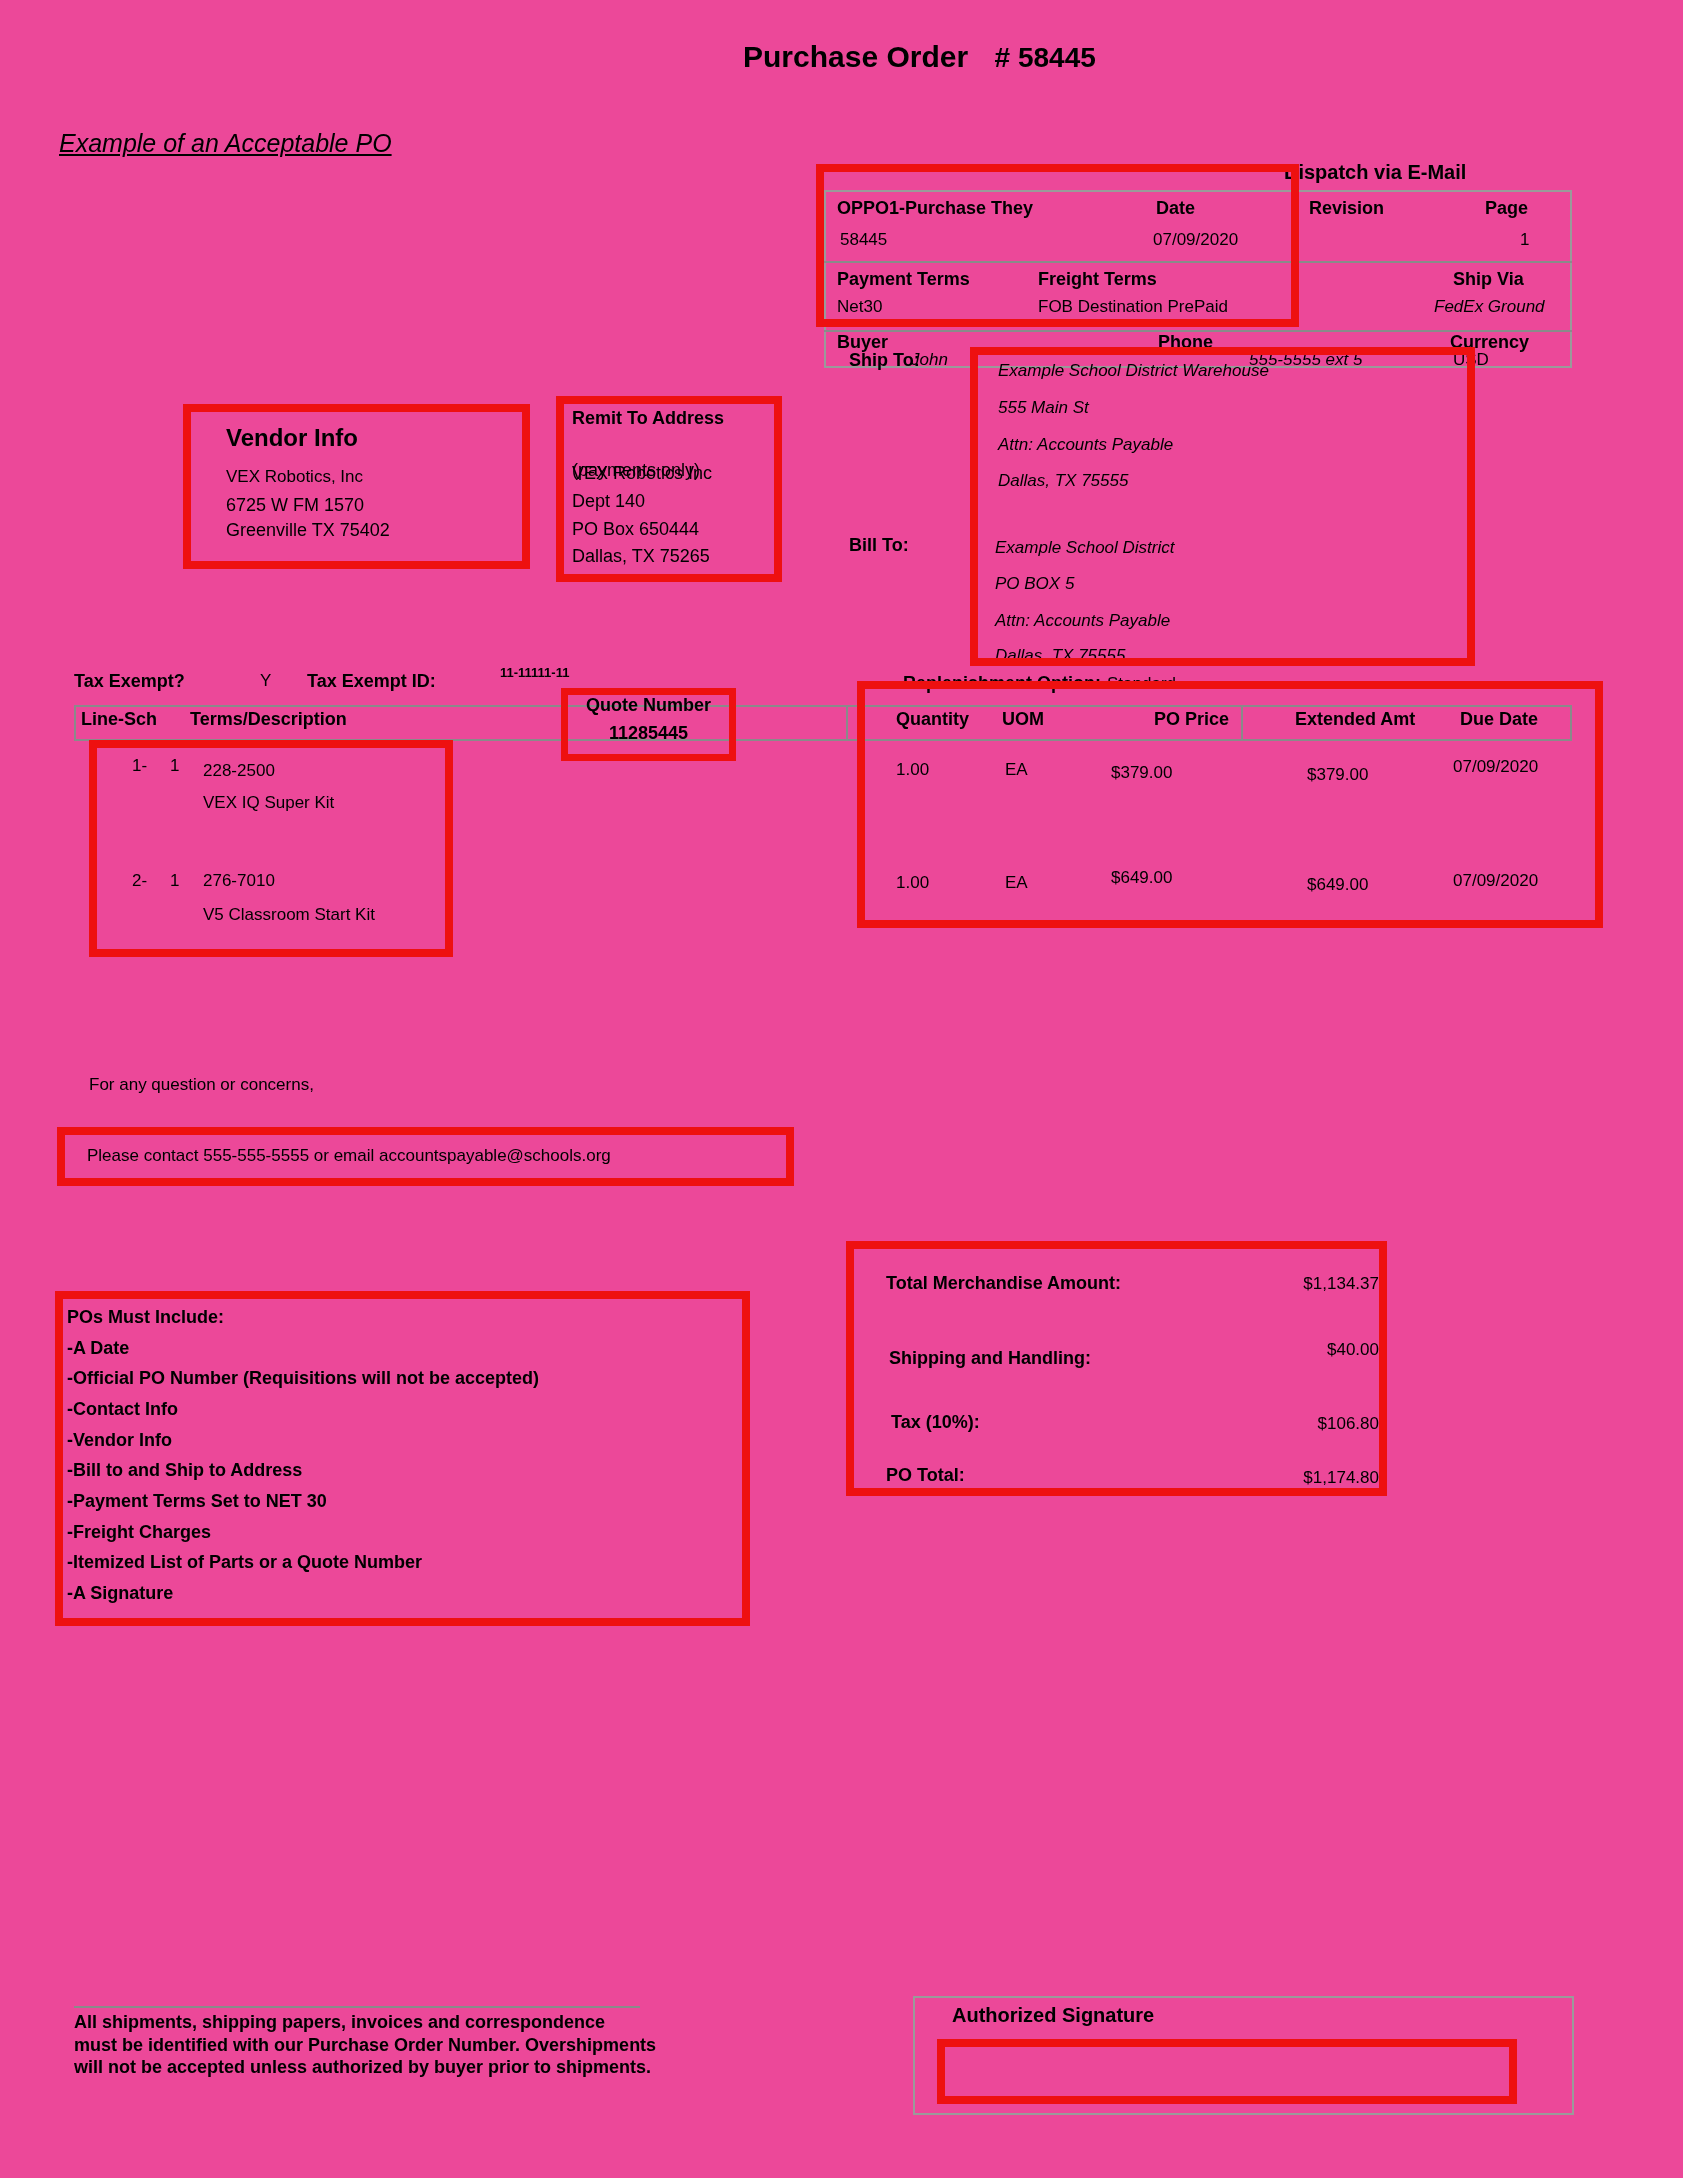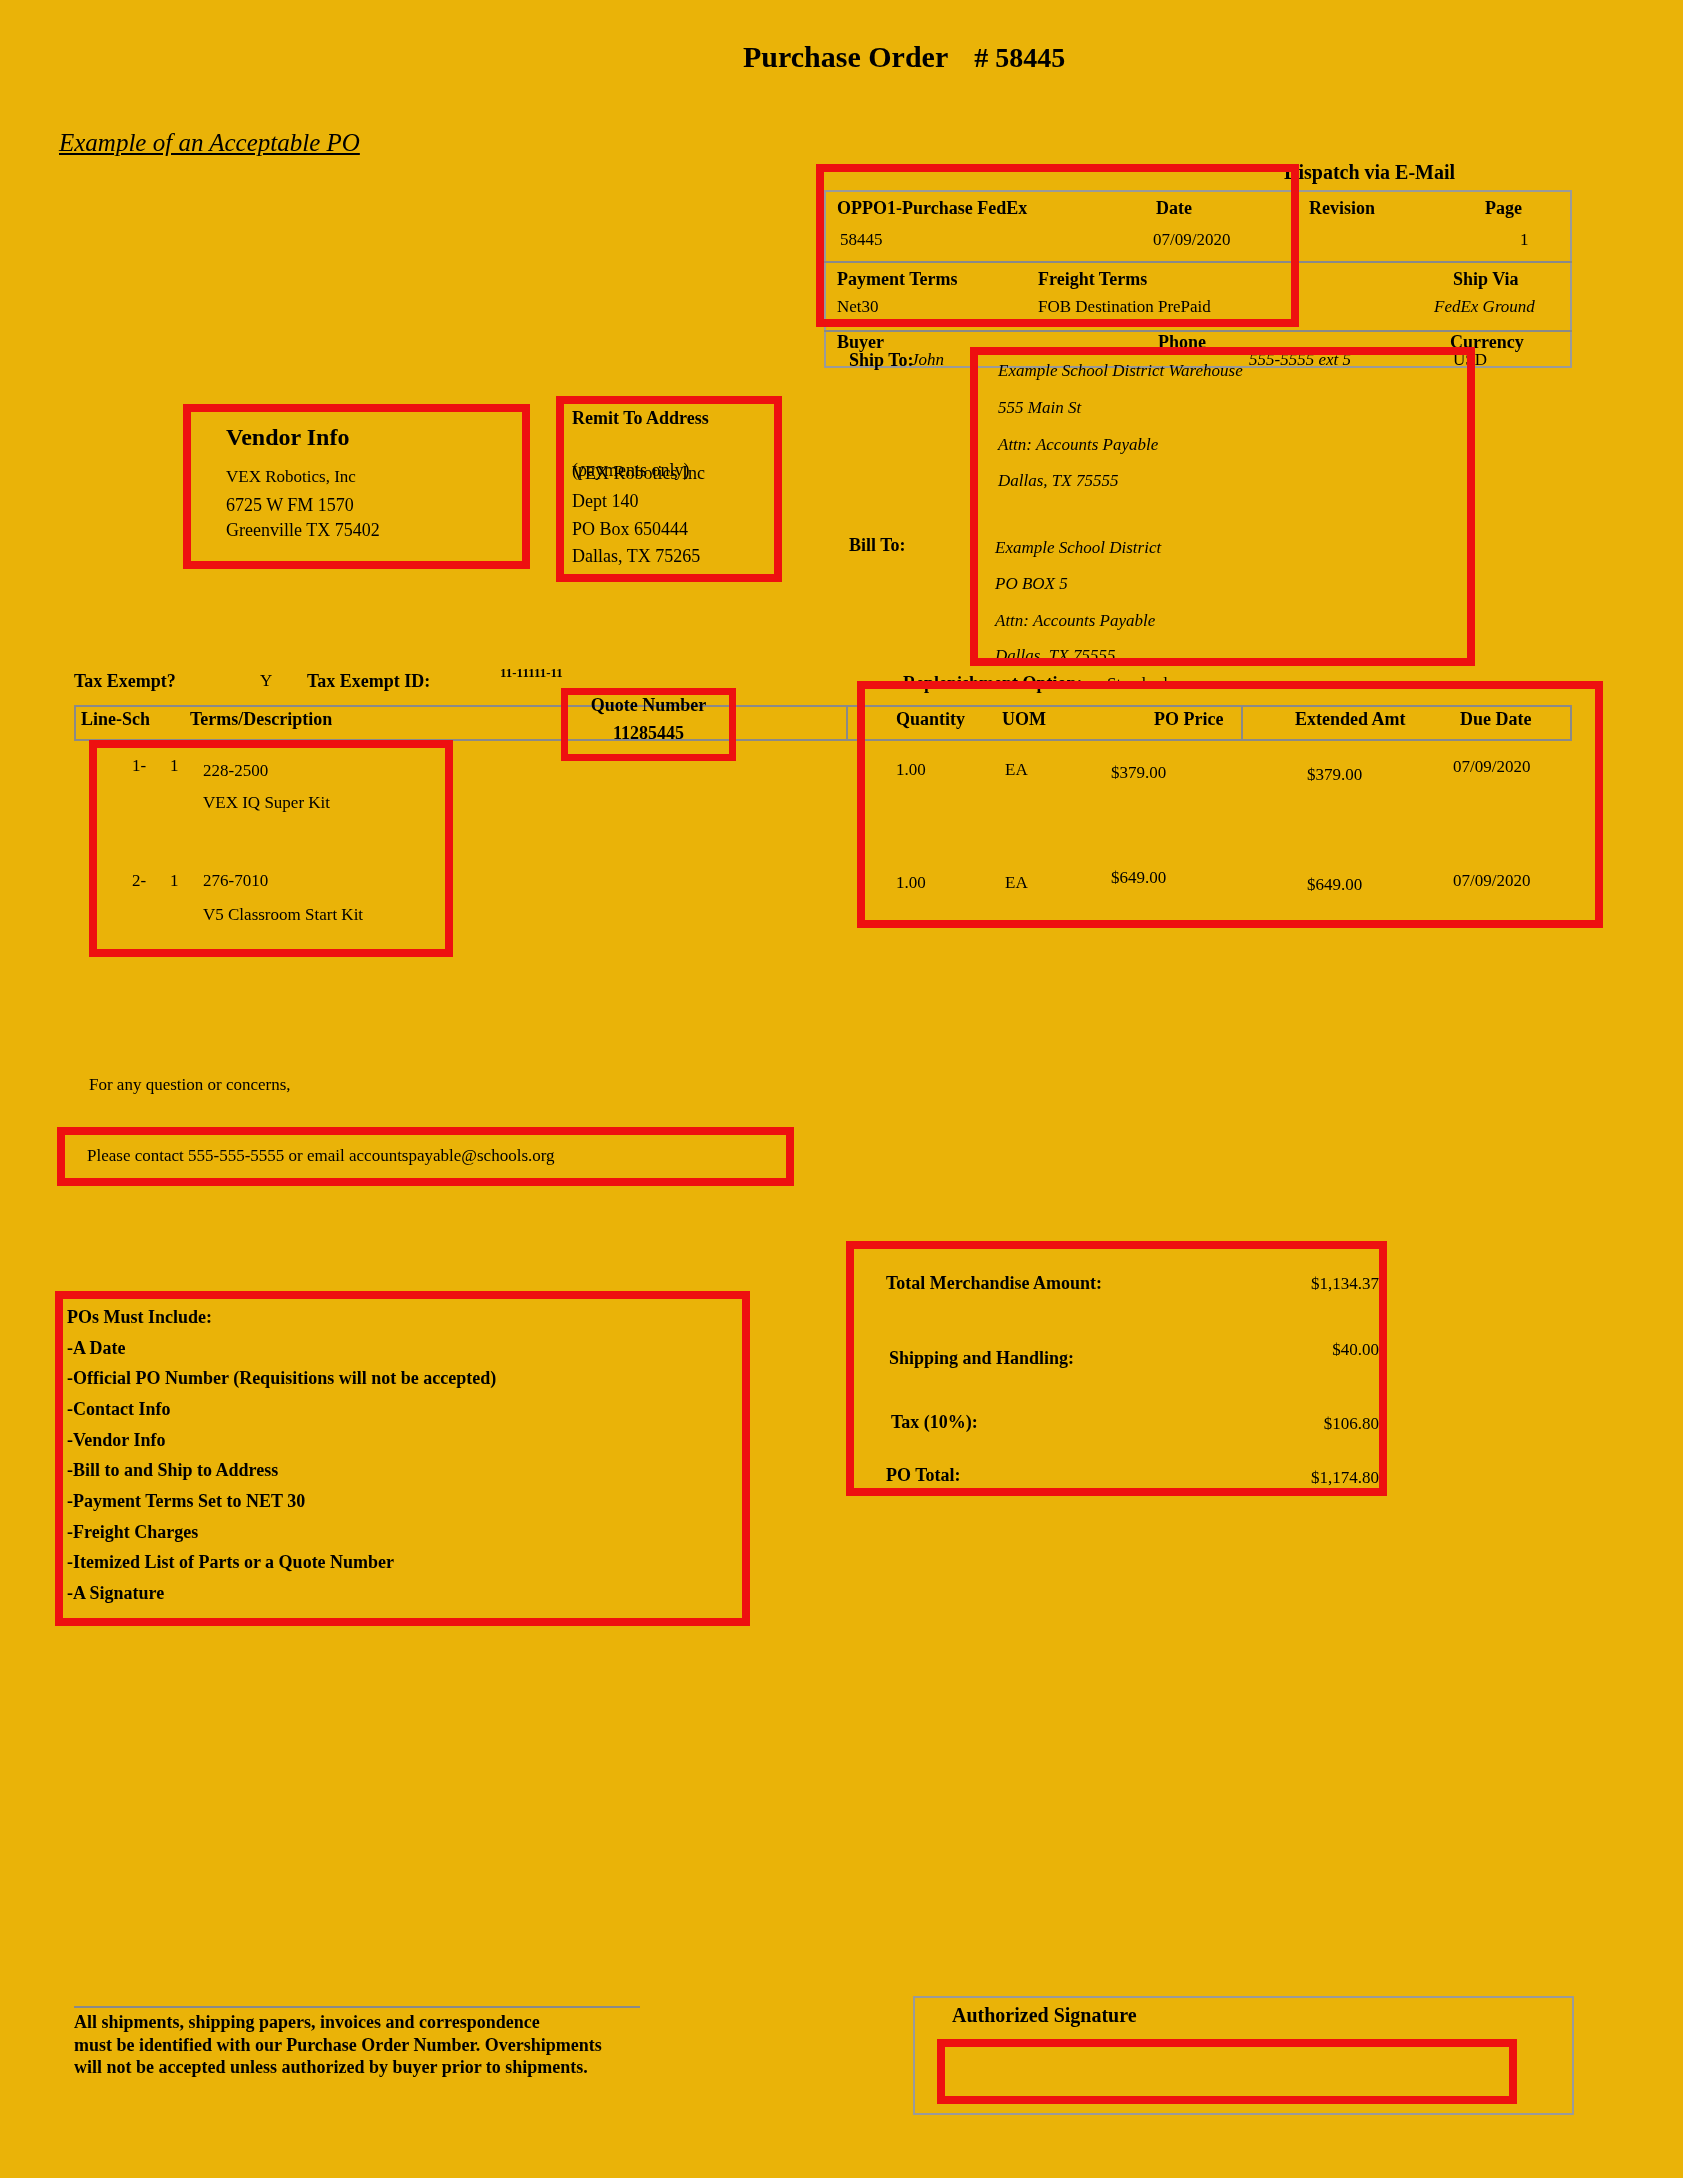--- a/index.html
+++ b/index.html
@@ -1,20 +1,20 @@
 <!DOCTYPE html>
 <html><head>
 <meta charset="utf-8">
 <style>
   :root { --red:#ee1010; --ink:#000; --gray:#8a8a8a; }
   * { margin:0; padding:0; }
   body { background:#fff; }
   #page {
-    position:relative; width:1683px; height:2178px; background:#eab308;
-    font-family:Liberation Serif, serif; color:var(--ink);
+    position:relative; width:1683px; height:2178px; background:#ec4899;
+    font-family:Liberation Sans, sans-serif; color:var(--ink);
     overflow:hidden;
   }
   .abs { position:absolute; white-space:nowrap; z-index:3; }
   .b { font-weight:700; }
   .i { font-style:italic; }
   .t13 { font-size:13px; }
   .t17 { font-size:17px; }
   .t18 { font-size:18px; }
   .t20 { font-size:20px; }
   .t24 { font-size:24px; }
@@ -39,21 +39,21 @@
   </div>
 
   <div class="abs t25 i u" style="left:59px; top:129px;">Example of an Acceptable PO</div>
 
   <div class="abs t20 b" style="left:1284px; top:161px;">Dispatch via E-Mail</div>
 
   <div class="grayrect" style="left:824px; top:190px; width:748px; height:178px;"></div>
   <div class="line" style="left:824px; top:261px; width:748px; height:2px;"></div>
   <div class="line" style="left:824px; top:330px; width:748px; height:2px;"></div>
 
-  <div class="abs t18 b" style="left:837px; top:198px;">OPPO1-Purchase FedEx</div>
+  <div class="abs t18 b" style="left:837px; top:198px;">OPPO1-Purchase They</div>
   <div class="abs t18 b" style="left:1156px; top:198px;">Date</div>
   <div class="abs t18 b" style="left:1309px; top:198px;">Revision</div>
   <div class="abs t18 b" style="left:1485px; top:198px;">Page</div>
 
   <div class="abs t17" style="left:840px; top:230px;">58445</div>
   <div class="abs t17" style="left:1153px; top:230px;">07/09/2020</div>
   <div class="abs t17" style="left:1386px; top:230px;"></div>
   <div class="abs t17" style="left:1520px; top:230px;">1</div>
 
   <div class="abs t18 b" style="left:837px; top:269px;">Payment Terms</div>

